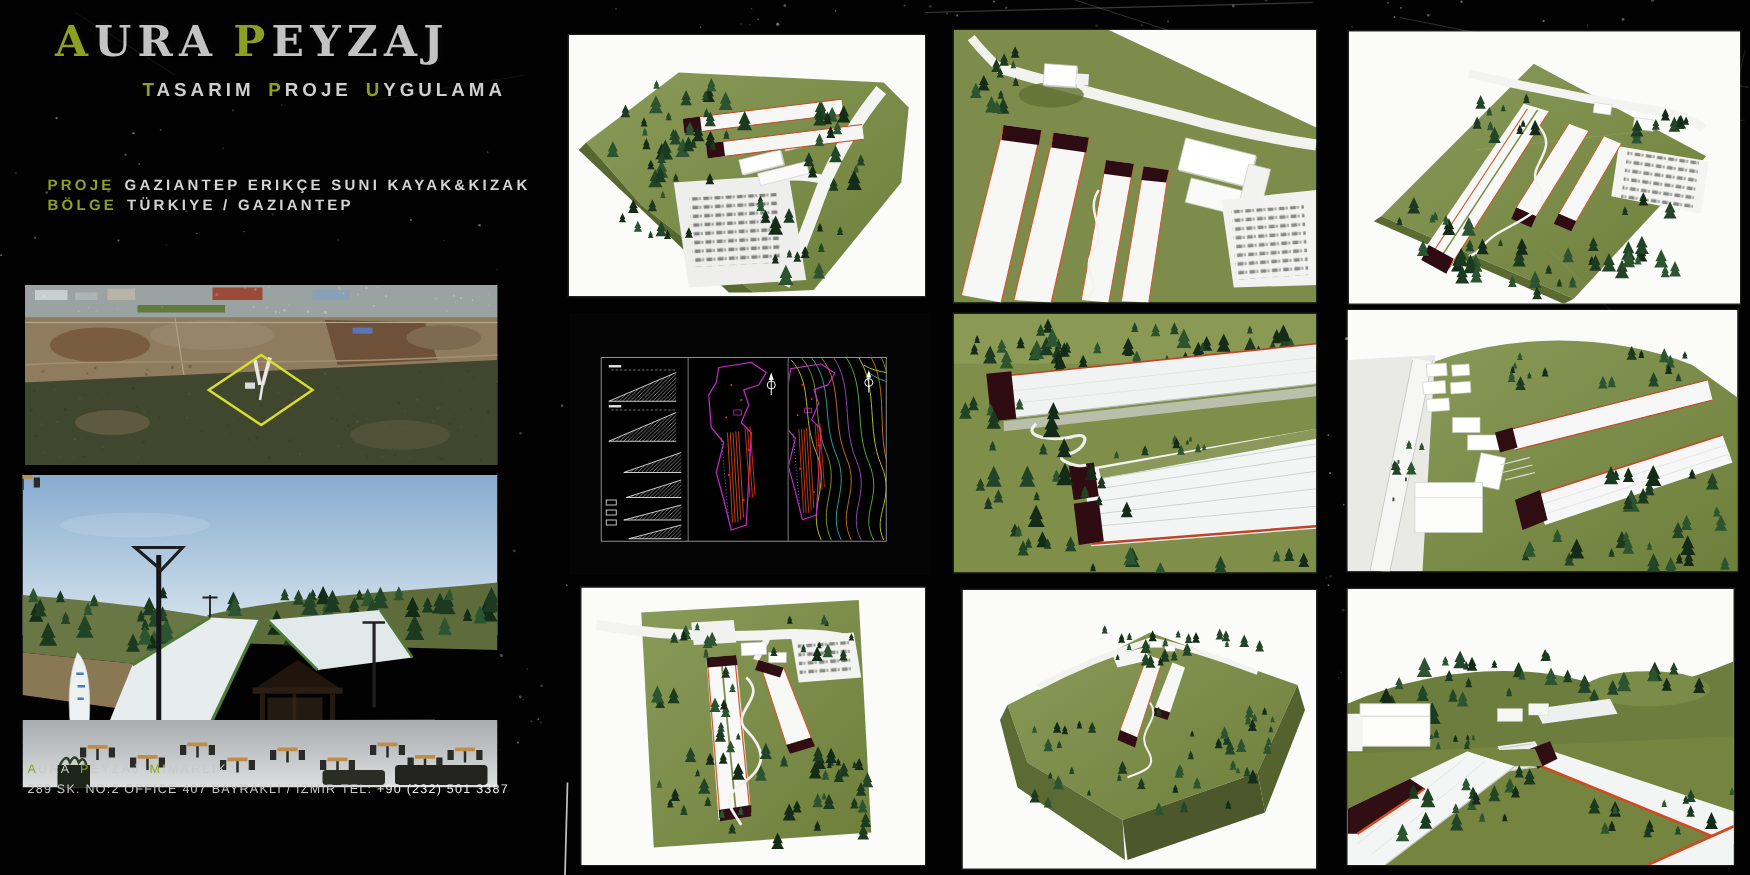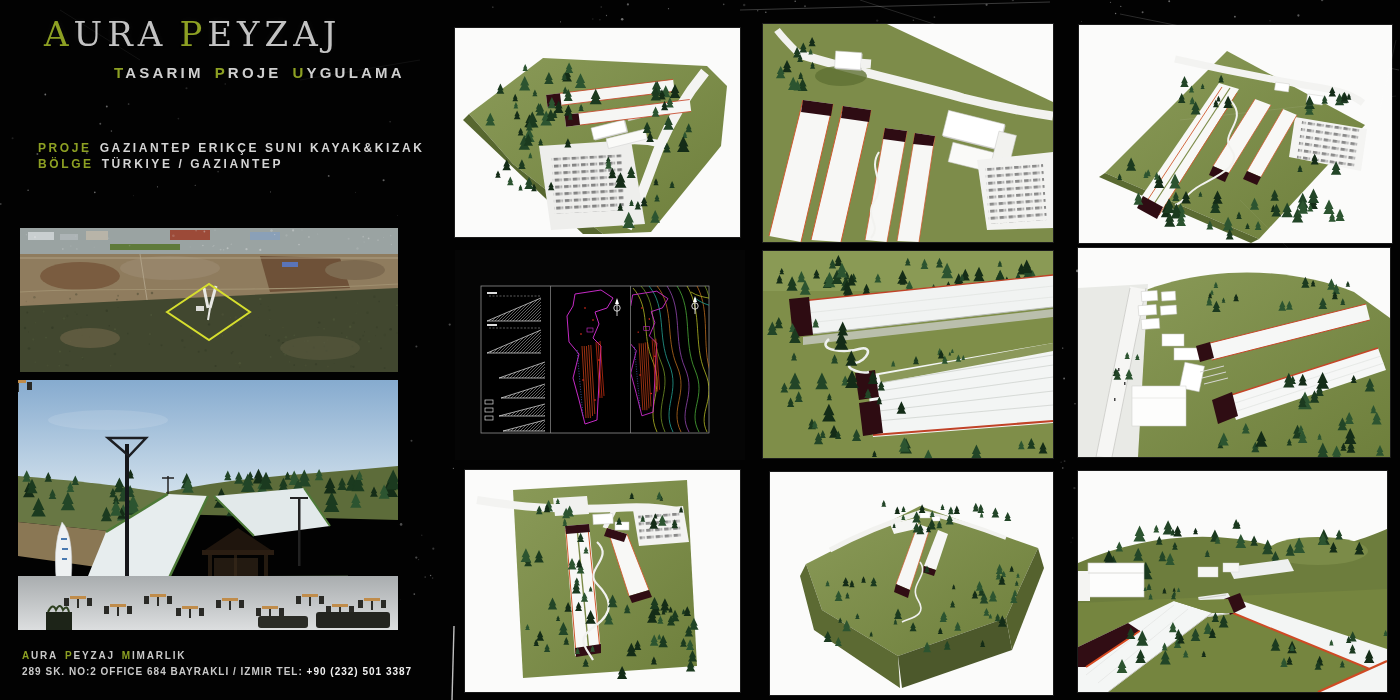--- a/index.html
+++ b/index.html
@@ -1,32 +1,32 @@
 <!DOCTYPE html>
 <html><head>
 <meta charset="utf-8">
 <style>
   html,body{margin:0;padding:0}
   body{width:1400px;height:700px;background:#020202;position:relative;overflow:hidden;
        font-family:"Liberation Sans",sans-serif}
   
-  .logo{position:absolute;left:44px;top:14px;font-family:"DejaVu Serif",serif;font-weight:400;
+  .logo{position:absolute;left:44px;top:14px;font-family:"DejaVu Serif",serif;font-weight:700;
         font-size:34px;letter-spacing:5px;color:#c3c3c3;white-space:nowrap;
         text-shadow:0 1px 2px rgba(0,0,0,.85),0 0 7px rgba(255,255,255,.07)}
   .logo .acc{color:#8da023}
   .logo .w2{margin-left:12px}
   .tagline{position:absolute;left:114px;top:64px;font-size:15px;font-weight:700;
            letter-spacing:3.2px;color:#cfcfcf;white-space:nowrap}
   .tagline .w{margin-right:11px}
   .acc{color:#8da023}
   .info{position:absolute;left:38px;top:141px;font-size:12px;font-weight:700;
         letter-spacing:2.6px;color:#d4d4d4;line-height:15.5px;white-space:nowrap}
   .info .lbl{color:#8da023;margin-right:8px}
   .info .lbl:empty{margin-right:0}
-  .contact{position:absolute;left:22px;top:648px;font-size:10px;font-weight:700;
+  .contact{position:absolute;left:22px;top:608px;font-size:10px;font-weight:400;
            letter-spacing:1px;color:#c9c9c9;line-height:16px;white-space:nowrap}
   .contact .firm{letter-spacing:1.8px}
   .contact .w{margin-right:7px}
   .phone{color:#f0f0f0}
   
   .ph,.tile{position:absolute;display:block}
   .tile{outline:1px solid rgba(255,255,255,.10)}
   svg{display:block}
   #grunge{position:absolute;left:0;top:0;pointer-events:none}
 </style>
@@ -398,21 +398,21 @@
     <rect x="240" y="236" width="50" height="12" rx="3" fill="#2b2c26"></rect>
     <rect x="28" y="232" width="26" height="18" fill="#1d2418"></rect>
     <path d="M30,232 q5,-10 8,-2 q4,-8 7,0 q4,-6 6,2" stroke="#2e4020" stroke-width="2" fill="none"></path>
   </g>
 </svg>
 
 <div class="contact">
   <div class="firm">
     <span class="w"><span class="acc">A</span><span>URA</span></span><span class="w"><span class="acc">P</span><span>EYZAJ</span></span><span class="w"><span class="acc">M</span><span>IMARLIK</span></span>
   </div>
-  <div><span>289 SK. NO:2 OFFICE 684 BAYRAKLI / IZMIR TEL:</span> <span class="phone">+90 (232) 501 3387</span></div>
+  <div><span>289 SK. NO:2 OFFICE 407 BAYRAKLI / IZMIR TEL:</span> <span class="phone">+90 (232) 501 3387</span></div>
 </div>
 
 <svg class="tile" style="left:455px;top:28px" width="285" height="209" viewBox="0 0 285 209">
   <rect width="285" height="209" fill="#fbfbfa"></rect>
   <path d="M14,86 L88,30 L252,38 L272,58 L266,118 L196,204 L148,206 L58,136 Z" fill="url(#gTerr)"></path>
   <path d="M14,86 L58,136 L148,206 L128,206 L8,92 Z" fill="#57672f"></path>
   <path d="M250,44 C232,66 216,92 204,120 C196,140 188,166 172,200" stroke="#f4f4f2" stroke-width="10" fill="none"></path>
   <path d="M206,116 C190,112 170,112 152,116" stroke="#f4f4f2" stroke-width="7" fill="none"></path>
   <polygon points="84,118 176,112 190,196 96,202" fill="#eeeeec"></polygon>
   <rect x="98" y="128" width="70" height="56" fill="url(#pCars)" opacity="0.9" transform="rotate(-3 133 156)"></rect>

